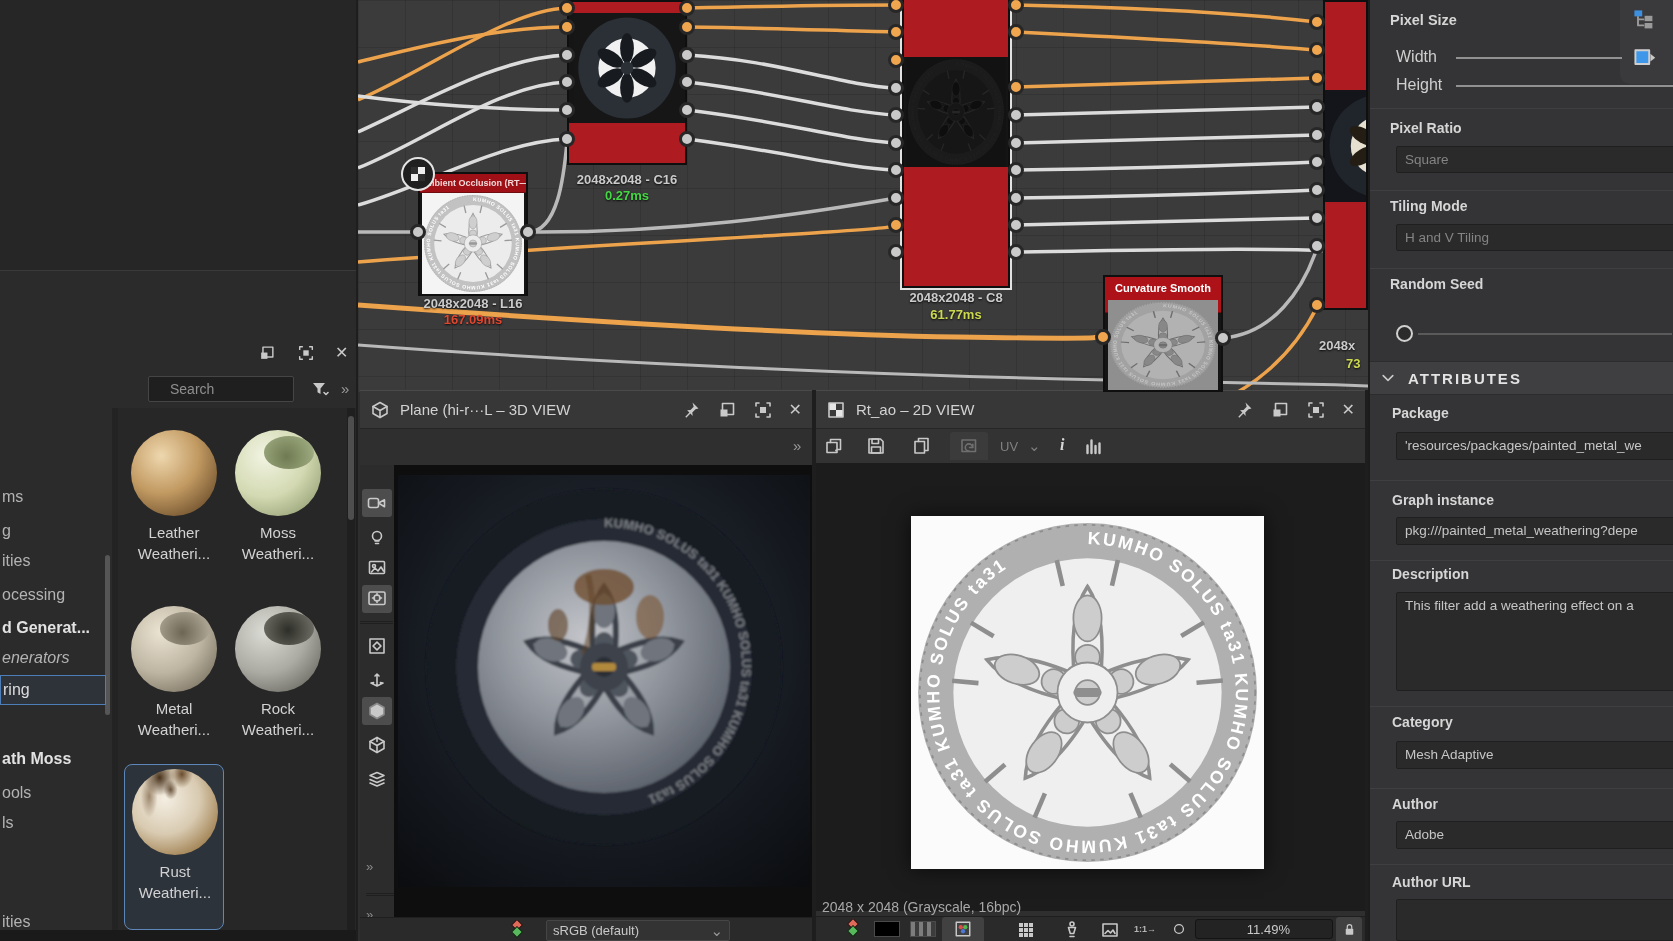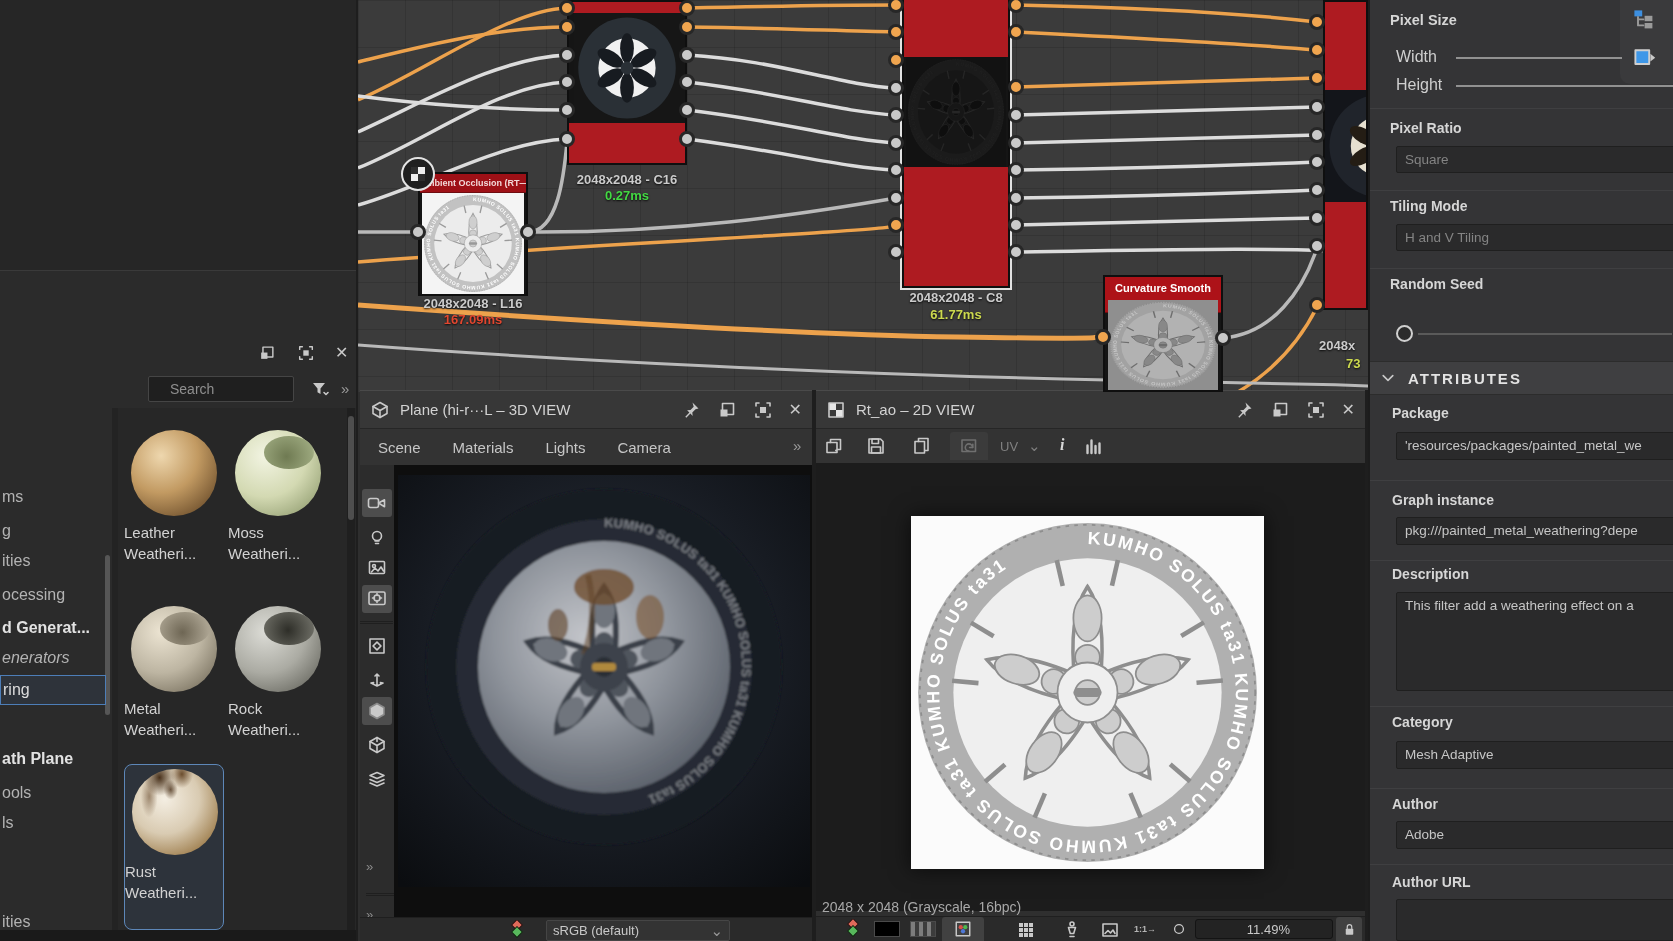--- a/index.html
+++ b/index.html
@@ -32,21 +32,21 @@
   border-radius:2px;color:#bbb;font-size:14px;padding:0 21px;box-sizing:border-box;font-family:"Liberation Sans",sans-serif;}
 #lib-search::placeholder{color:#8f8f8f;}
 .sbitem{position:absolute;left:0;width:106px;height:26px;line-height:26px;font-size:16px;color:#b3b3b3;
   white-space:nowrap;overflow:hidden;padding-left:2px;box-sizing:border-box;}
 .sbitem.bold{color:#e2e2e2;font-weight:700;}
 .sbitem.sel{border:1px solid #4d7eb8;background:rgba(60,90,130,.18);height:30px;line-height:28px;color:#dcdcdc;}
 .tile{position:absolute;width:100px;height:166px;box-sizing:border-box;border-radius:8px;}
 .tile.sel{border:1px solid #5d87b8;background:rgba(70,100,140,.20);}
 .sphere{position:absolute;left:7px;top:4px;width:86px;height:86px;border-radius:50%;}
 .bowl{position:absolute;right:8%;top:7%;width:58%;height:38%;border-radius:50%;}
-.tlabel{position:absolute;left:0;width:100px;text-align:left;font-size:15px;color:#d2d2d2;white-space:nowrap;}
+.tlabel{position:absolute;left:0;width:100px;text-align:center;font-size:15px;color:#d2d2d2;white-space:nowrap;}
 
 .panel{position:absolute;background:#2f2f2f;border-top:1px solid #4a4a4a;box-sizing:border-box;overflow:hidden;}
 .phead{position:absolute;left:0;top:0;right:0;height:38px;background:#373737;border-bottom:1px solid #262626;
   display:flex;align-items:center;padding:0 10px;box-sizing:border-box;gap:10px;}
 .ptitle{font-size:15px;color:#d2d2d2;white-space:nowrap;overflow:hidden;flex:1;}
 .hicons{display:flex;gap:16px;align-items:center;margin-left:auto;}
 .xglyph{font-size:16px;color:#c9c9c9;line-height:1;}
 .menubar{position:absolute;left:0;top:38px;right:0;height:36px;background:#333;border-bottom:1px solid #262626;
   display:flex;align-items:center;padding-left:18px;gap:32px;}
 .menuitem{font-size:15px;color:#c6c6c6;white-space:nowrap;}
@@ -441,21 +441,21 @@
         </div>
       </div>
     <div class="abs" style="left:0;top:930px;width:358px;height:11px;background:#1a1a1a;"></div>
   <div class="sbitem" style="position: absolute; top: 484px;">ms</div>
       <div class="sbitem" style="position: absolute; top: 518px;">g</div>
       <div class="sbitem" style="position: absolute; top: 548px;">ities</div>
       <div class="sbitem" style="position: absolute; top: 582px;">ocessing</div>
       <div class="sbitem bold" style="position: absolute; top: 615px;">d Generat...</div>
       <div class="sbitem" style="position: absolute; top: 645px; font-style: italic;">enerators</div>
       <div class="sbitem sel" style="position: absolute; top: 675px;">ring</div>
-      <div class="sbitem bold" style="position: absolute; top: 746px;">ath Plane</div>
+      <div class="sbitem bold" style="position: absolute; top: 746px;">ath Moss</div>
       <div class="sbitem" style="position: absolute; top: 780px;">ools</div>
       <div class="sbitem" style="position: absolute; top: 810px;">ls</div>
       <div class="sbitem" style="position: absolute; top: 909px;">ities</div>
     </div>
 
   <div id="panel3d" class="panel" style="left:360px;top:390px;width:452px;height:551px;">
     <div class="phead">
       <span class="icon">
           <svg viewBox="0 0 20 20">
             <path d="M10 2.5 17 6.5v7L10 17.5 3 13.5v-7z"></path>
@@ -477,26 +477,20 @@
           </span>
         <span class="icon">
             <svg viewBox="0 0 20 20">
               <path d="M3 6V3h3M14 3h3v3M17 14v3h-3M6 17H3v-3"></path>
               <rect x="7" y="7" width="6" height="6" fill="#c9c9c9" stroke="none"></rect>
             </svg>
           </span>
         <span class="xglyph">✕</span>
       </span>
     </div>
-    <div class="menubar" id="menubar3d">
-        <span class="menuitem">Scene</span>
-        <span class="menuitem">Materials</span>
-        <span class="menuitem">Lights</span>
-        <span class="menuitem">Camera</span>
-      </div>
     <span class="chev abs" style="left:433px;top:46px;">»</span>
     <div id="tool3d">
         <div class="tbtn on" style="top: 24px;">
           <span class="icon">
             <svg viewBox="0 0 20 20">
               <rect x="1.5" y="5.5" width="10" height="9" rx="2"></rect>
               <path d="M11.5 10l6-3.2v6.9z"></path>
             </svg>
           </span>
         </div>

